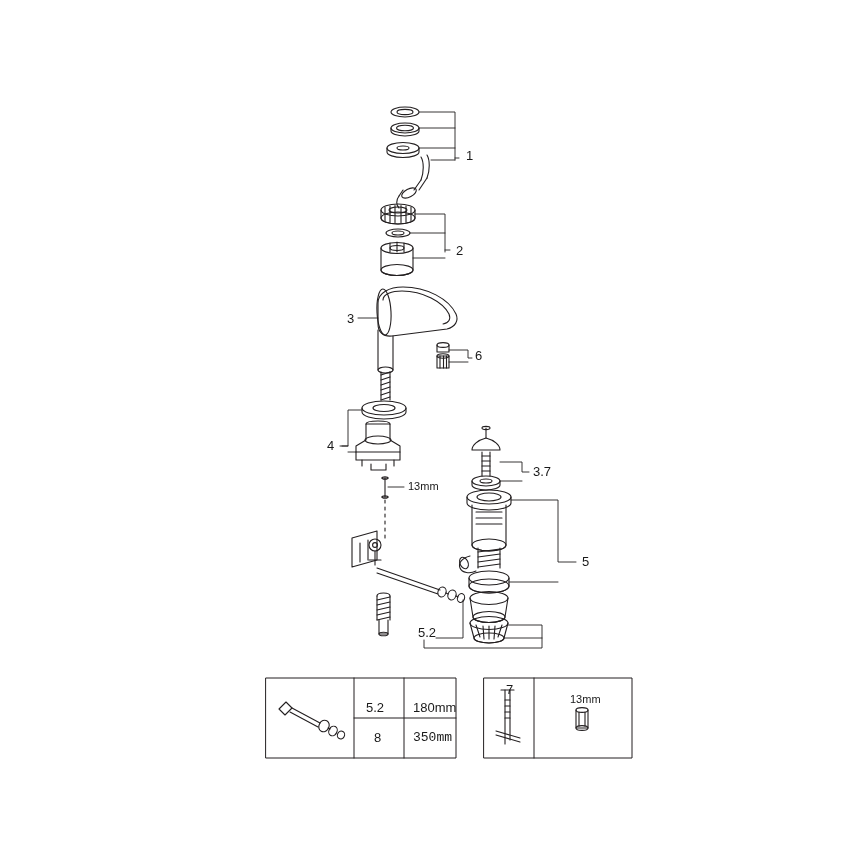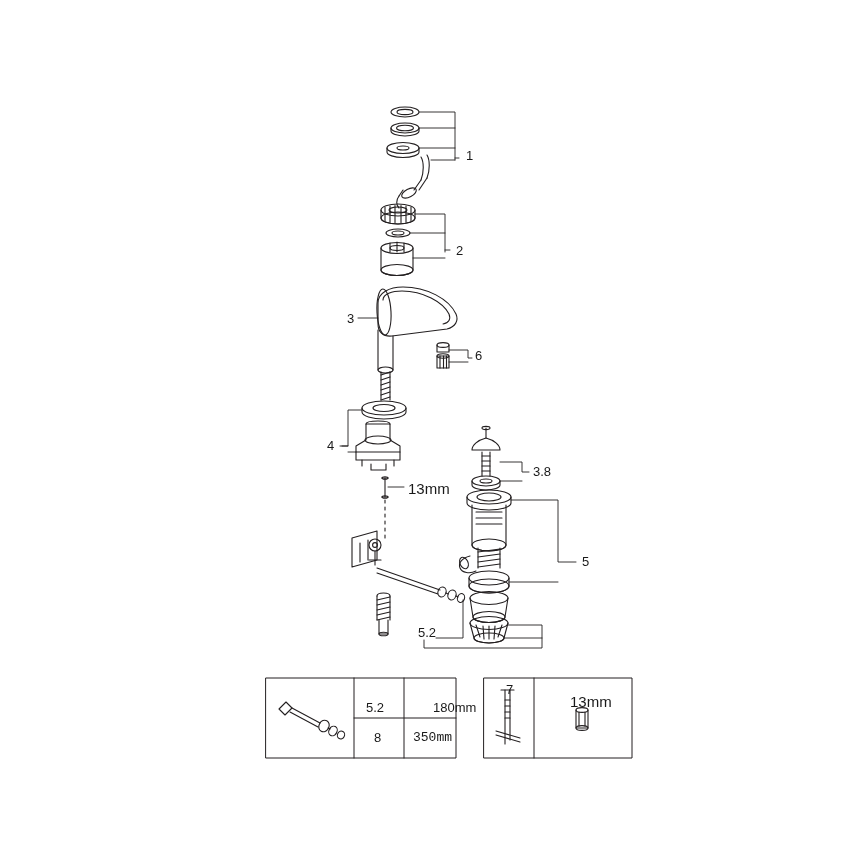--- a/index.html
+++ b/index.html
@@ -26,21 +26,21 @@
   }
   .lbl {
     position: absolute;
     font-family: "Liberation Sans", sans-serif;
     font-size: 13px;
     color: #1a1a1a;
     white-space: nowrap;
     line-height: 1;
   }
   .lbl.small {
-    font-size: 15px;
+    font-size: 11px;
   }
   .lbl.tbl {
     font-size: 13px;
   }
 </style>
 </head>
 <body>
 
 <div id="page">
 
@@ -270,26 +270,26 @@
       </g>
 
     </g>
   </svg>
 
   <div class="lbl" style="left:466px; top:149px;">1</div>
   <div class="lbl" style="left:456px; top:244px;">2</div>
   <div class="lbl" style="left:347px; top:312px;">3</div>
   <div class="lbl" style="left:327px; top:439px;">4</div>
   <div class="lbl" style="left:582px; top:555px;">5</div>
-  <div class="lbl" style="left:533px; top:465px;">3.8</div>
+  <div class="lbl" style="left:533px; top:465px;">3.7</div>
   <div class="lbl" style="left:418px; top:626px;">5.2</div>
   <div class="lbl" style="left:475px; top:349px;">6</div>
   <div class="lbl small" style="left:408px; top:481px;">13mm</div>
 
   <div class="lbl tbl" style="left:366px; top:701px;">5.2</div>
-  <div class="lbl tbl" style="left:413px; top:701px;margin-left:20px;">180mm</div>
+  <div class="lbl tbl" style="left:413px; top:701px;">180mm</div>
   <div class="lbl tbl" style="left:374px; top:731px;">8</div>
   <div class="lbl tbl" style="left:413px; top:731px;font-family:Liberation Mono, monospace;">350mm</div>
 
   <div class="lbl tbl" style="left:506px; top:683px;">7</div>
   <div class="lbl small" style="left:570px; top:694px;">13mm</div>
 
 </div>
 
 </body></html>

